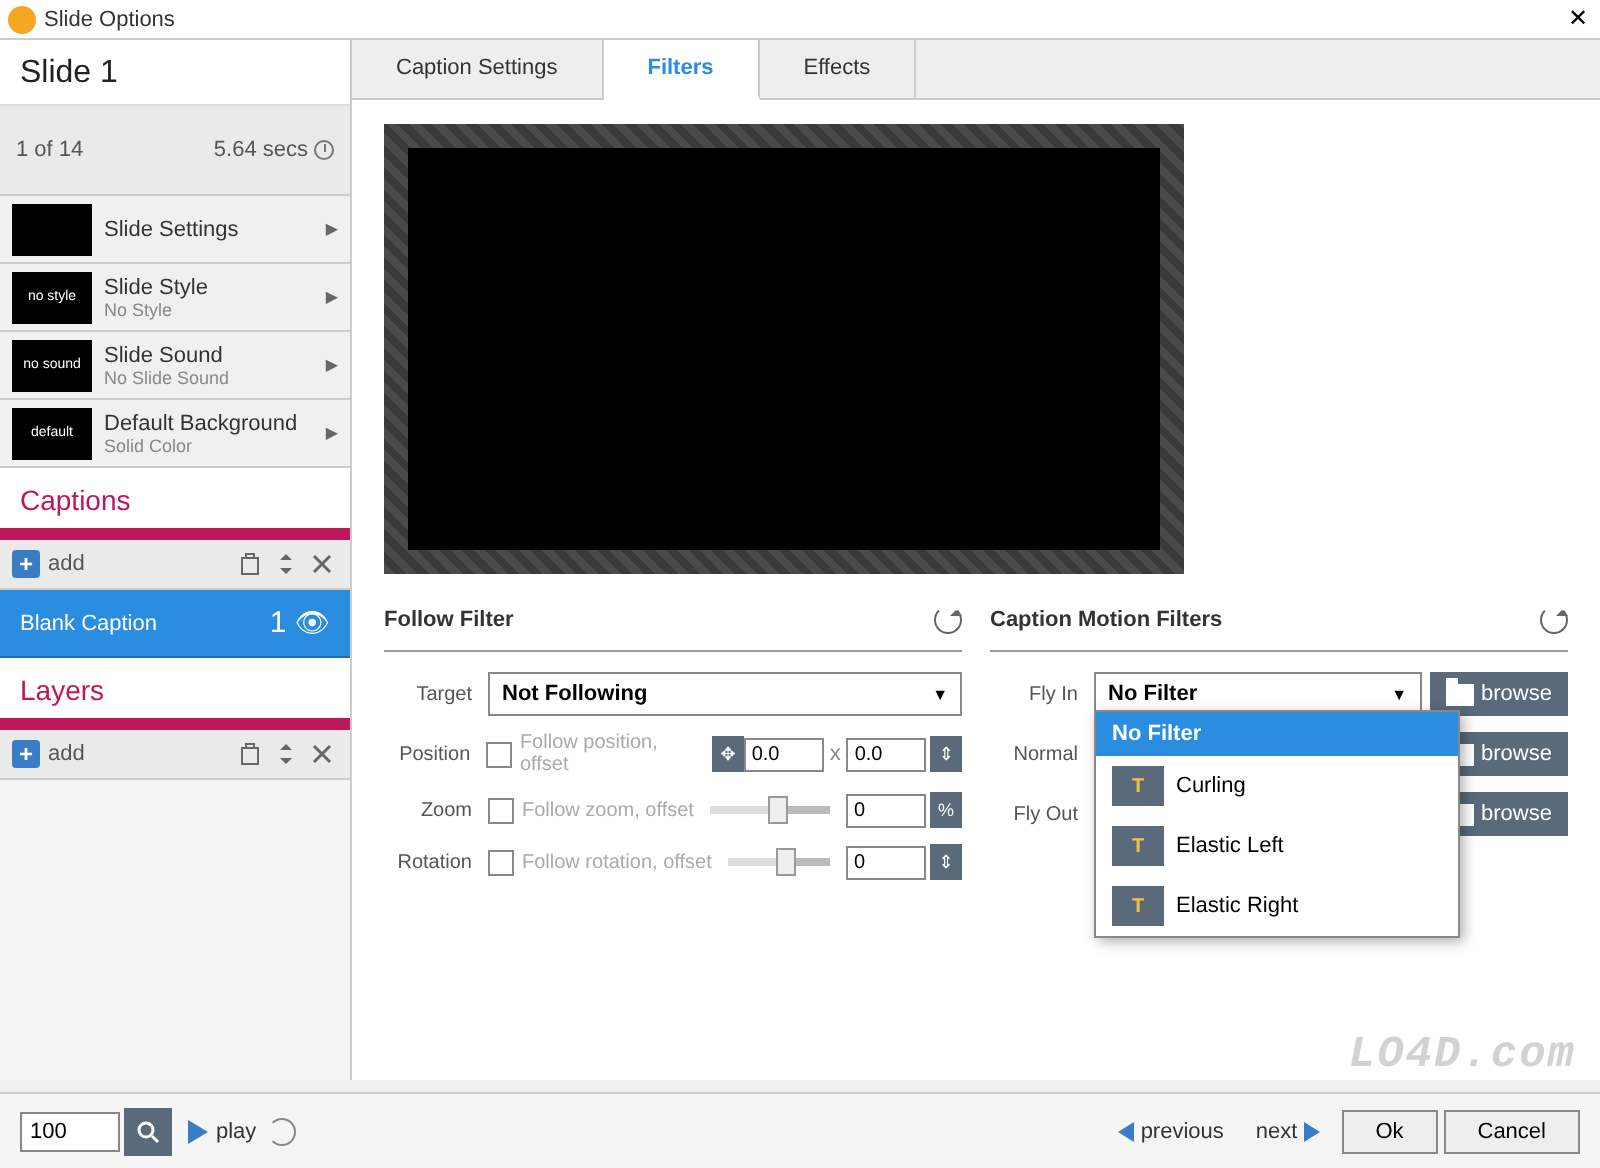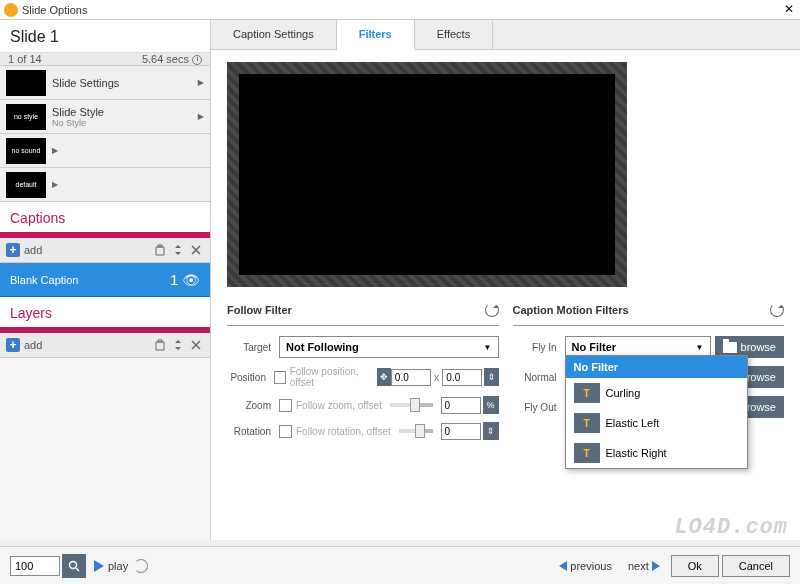--- a/index.html
+++ b/index.html
@@ -7,23 +7,23 @@
 
 
 .titlebar { height: 20px; background: #fff; border-bottom: 1px solid #ccc; display: flex; align-items: center; padding: 0 4px; }
 .titlebar .app-icon { width: 14px; height: 14px; background: #f5a623; border-radius: 50%; margin-right: 4px; }
 .titlebar .title { flex: 1; font-size: 11px; color: #333; }
 .titlebar .close { width: 14px; height: 14px; text-align: center; cursor: pointer; font-size: 12px; line-height: 12px; }
 
 .main { display: flex; height: 520px; }
 
 
-.sidebar { width: 211px; background: #f5f5f5; border-right: 1px solid #ccc; display: flex; flex-direction: column; }
+.sidebar { width: 176px; background: #f5f5f5; border-right: 1px solid #ccc; display: flex; flex-direction: column; }
 .slide-title { font-size: 16px; padding: 8px 10px 6px; color: #222; background:#fff; border-bottom:1px solid #ddd;}
-.slide-meta { display: flex; justify-content: space-between; align-items: flex-end; padding: 0 8px; background: #eaeaea; border-bottom: 1px solid #ccc; color:#555; font-size:10px;}
+.slide-meta { display: flex; justify-content: space-between; align-items: flex-end; padding: 16px 8px; background: #eaeaea; border-bottom: 1px solid #ccc; color:#555; font-size:10px;}
 .clock-icon { display:inline-block; width:10px;height:10px;border:1px solid #777;border-radius:50%;position:relative;margin-left:3px;vertical-align:middle;}
 .clock-icon::after{content:"";position:absolute;width:1px;height:4px;background:#777;left:4px;top:1px;}
 
 .side-row { display:flex; align-items:center; height:34px; border-bottom:1px solid #ccc; background:#f0f0f0; cursor:pointer; padding-right:6px;}
 .side-thumb { width:40px; height:26px; background:#000; margin:0 6px; display:flex;align-items:center;justify-content:center;color:#fff;font-size:7px;text-align:center;line-height:1;}
 .side-thumb.nostyle::after{content:"no style";}
 .side-thumb.nosound::after{content:"no sound";}
 .side-thumb.default::after{content:"default";}
 .side-row .label { flex:1; color:#333; font-size:11px; }
 .side-row .sub { color:#888; font-size:9px; display:block;}
@@ -116,24 +116,26 @@
       <div class="label">Slide Settings</div>
       <div class="chev">▶</div>
     </div>
     <div class="side-row">
       <div class="side-thumb nostyle"></div>
       <div class="label"><span>Slide Style</span><span class="sub">No Style</span></div>
       <div class="chev">▶</div>
     </div>
     <div class="side-row">
       <div class="side-thumb nosound"></div>
+      <div class="label"><span>Slide Sound</span><span class="sub">No Slide Sound</span></div>
       <div class="chev">▶</div>
     </div>
     <div class="side-row">
       <div class="side-thumb default"></div>
+      <div class="label"><span>Default Background</span><span class="sub">Solid Color</span></div>
       <div class="chev">▶</div>
     </div>
 
     <div class="section-head">Captions</div>
     <div class="addbar">
       <div class="add-btn">+</div>
       <span class="lbl">add</span>
       <div class="tool-ico">
           <svg width="12" height="12" viewBox="0 0 12 12">
             <path d="M2 3h8v8H2z M4 1h4v2H4z" fill="none" stroke="#666"></path>

